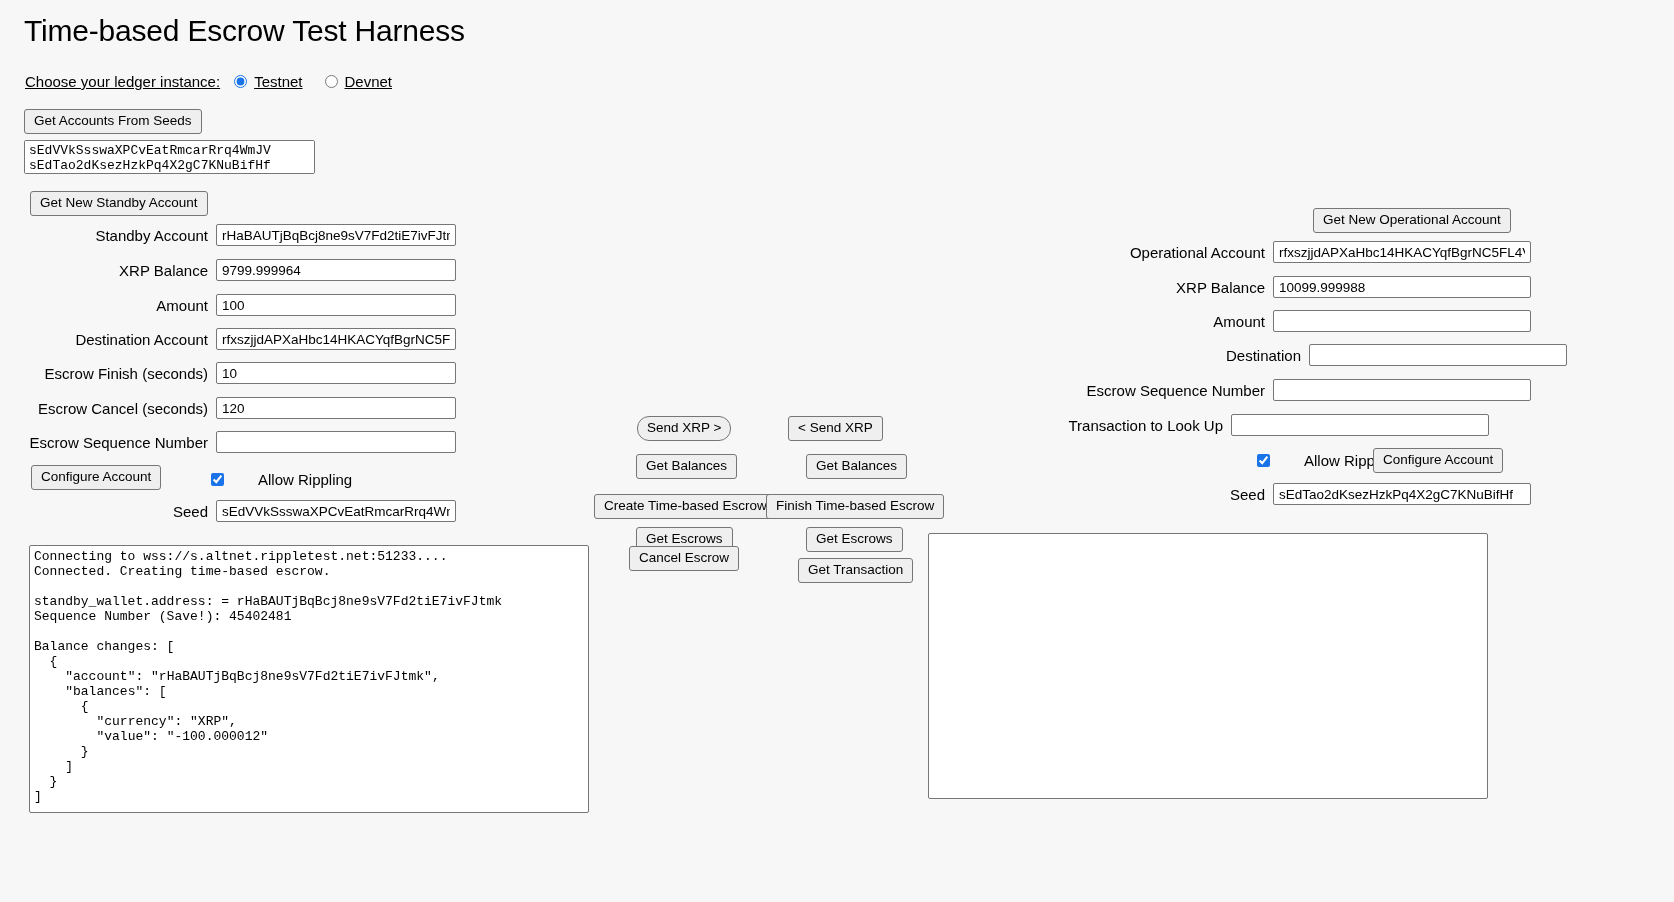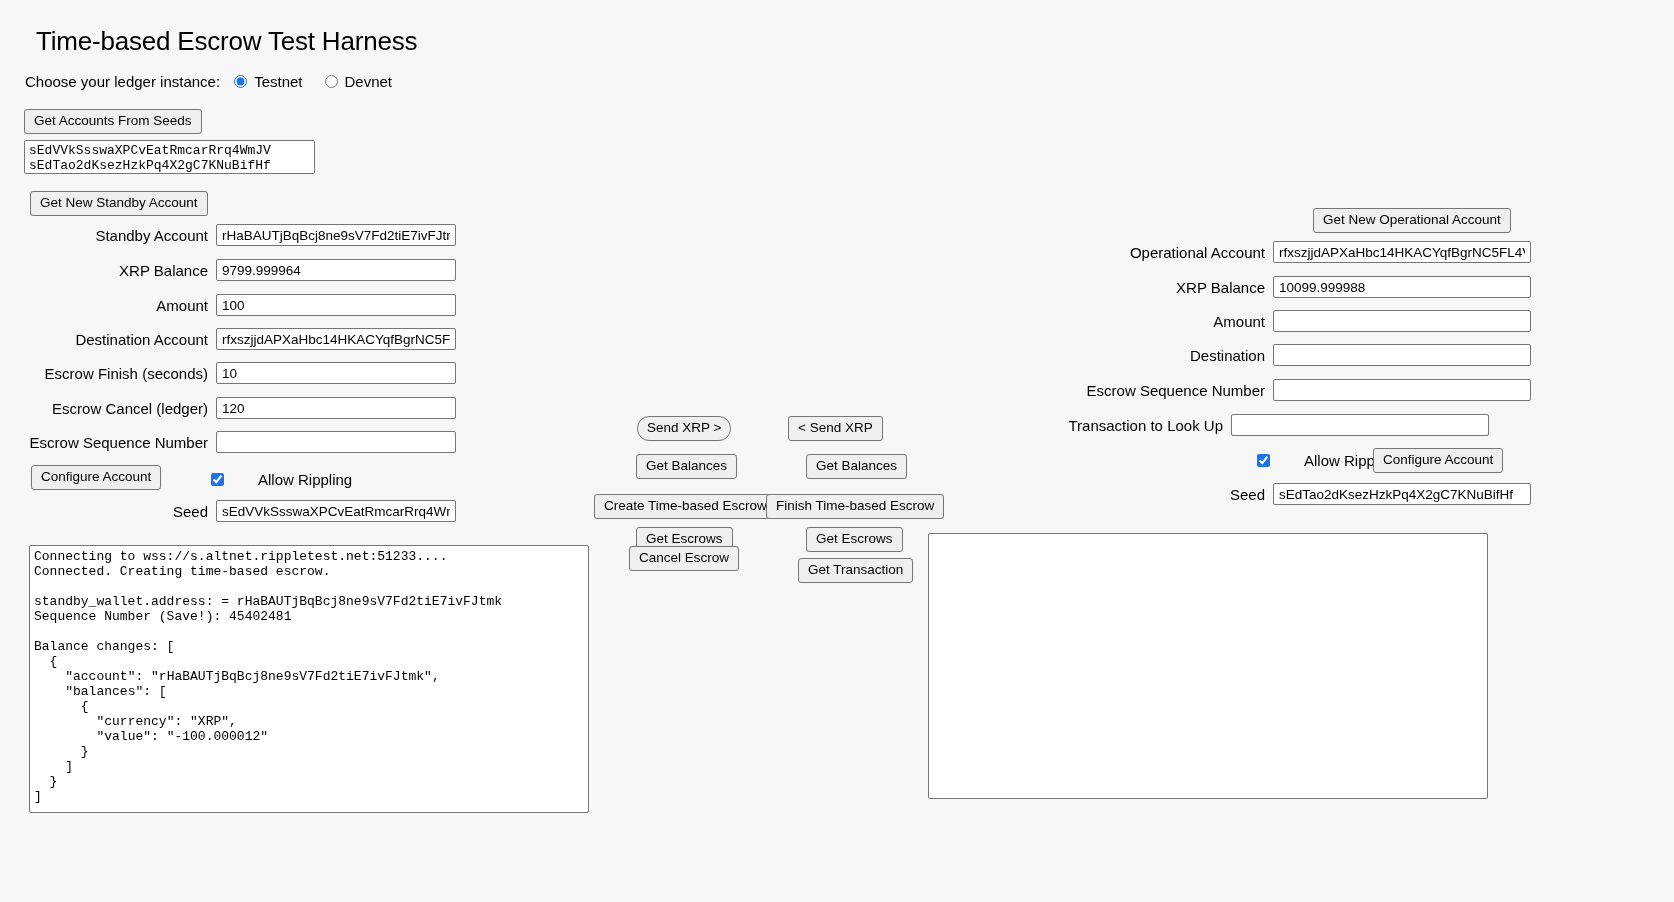--- a/index.html
+++ b/index.html
@@ -18,32 +18,33 @@
   .page {
     position: relative;
     width: 1674px;
     height: 902px;
     padding: 0;
   }
   h1.title {
     position: absolute;
     left: 24px;
     top: 14px;
-    margin: 12px;
-    font-size: 26px;
+    margin: 0;
+    font-size: 30px;
     font-weight: 400;
     letter-spacing: -0.2px;
   }
   .ledger-row {
     position: absolute;
     left: 25px;
     top: 73px;
     display: flex;
     align-items: center;
     font-size: 15px;
+    text-decoration: underline;
   }
   .ledger-row .lbl { margin-right: 14px; }
   .radio-wrap {
     display: inline-flex;
     align-items: center;
     margin-right: 22px;
   }
   input[type="radio"] {
     width: 13px; height: 13px;
     margin: 0 7px 0 0;
@@ -178,21 +179,21 @@
   </div>
   <div class="form-row left-col" style="left:18px; top:328px;">
     <span class="flabel">Destination Account</span>
     <input type="text" value="rfxszjjdAPXaHbc14HKACYqfBgrNC5FL4V" style="">
   </div>
   <div class="form-row left-col" style="left:18px; top:362px;">
     <span class="flabel">Escrow Finish (seconds)</span>
     <input type="text" value="10" style="">
   </div>
   <div class="form-row left-col" style="left:18px; top:397px;">
-    <span class="flabel">Escrow Cancel (ledger)</span>
+    <span class="flabel">Escrow Cancel (seconds)</span>
     <input type="text" value="120" style="">
   </div>
   <div class="form-row left-col" style="left:18px; top:431px;">
     <span class="flabel">Escrow Sequence Number</span>
     <input type="text" value="" style="">
   </div>
 
   <button class="abs" style="left:31px; top:465px;">Configure Account</button>
   <label class="rippling-wrap" style="left:211px; top:471px;">
     <input type="checkbox" checked="" style="">
@@ -209,21 +210,21 @@
     <input type="text" value="rfxszjjdAPXaHbc14HKACYqfBgrNC5FL4V" style="">
   </div>
   <div class="form-row right-col" style="left:1050px; top:276px;">
     <span class="flabel">XRP Balance</span>
     <input type="text" value="10099.999988" style="">
   </div>
   <div class="form-row right-col" style="left:1050px; top:310px;">
     <span class="flabel">Amount</span>
     <input type="text" value="" style="">
   </div>
-  <div class="form-row right-col" style="left:1050px; top:344px;justify-content:flex-end;">
+  <div class="form-row right-col" style="left:1086px; top:344px;justify-content:flex-end;">
     <span class="flabel">Destination</span>
     <input type="text" value="" style="">
   </div>
   <div class="form-row right-col" style="left:1050px; top:379px;">
     <span class="flabel">Escrow Sequence Number</span>
     <input type="text" value="" style="">
   </div>
   <div class="form-row right-col" style="left:1008px; top:414px;">
     <span class="flabel">Transaction to Look Up</span>
     <input type="text" value="" style="">

